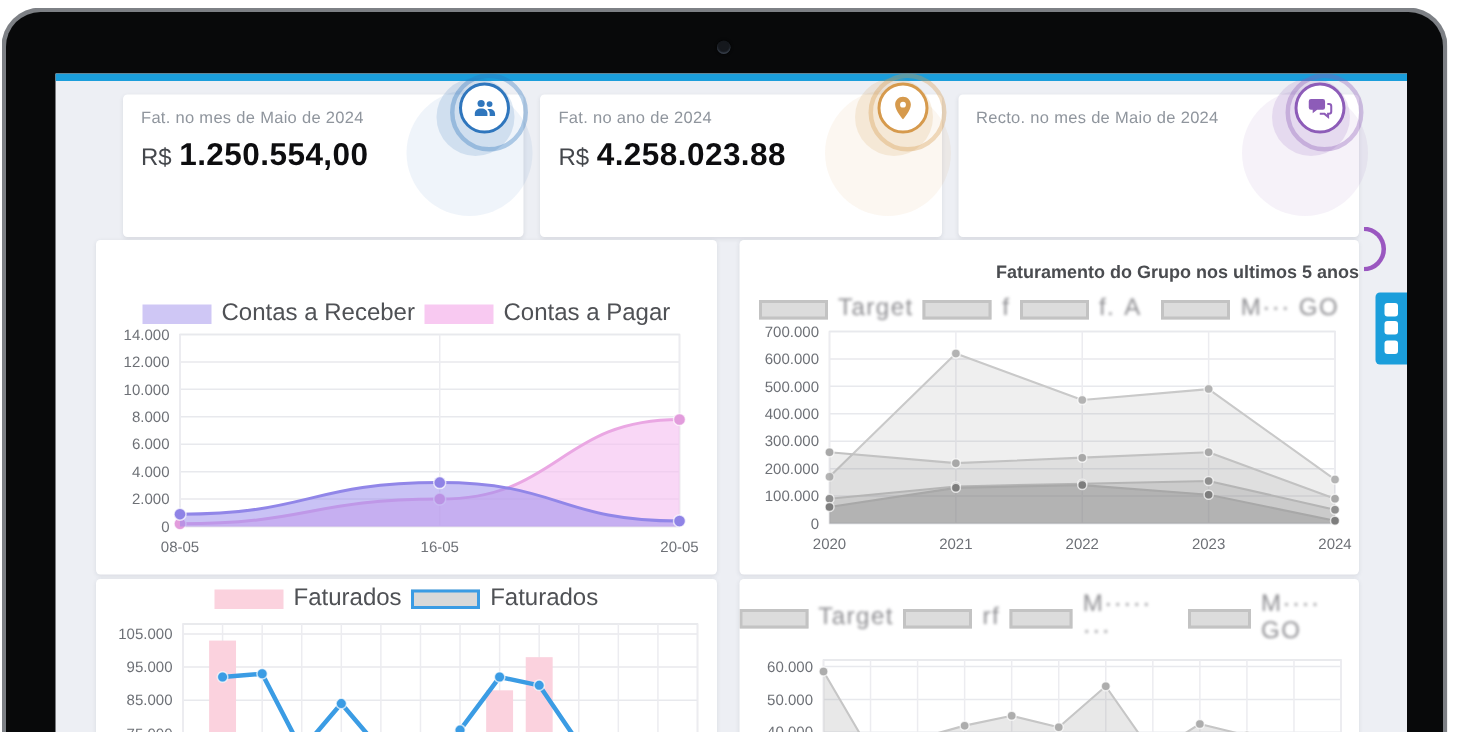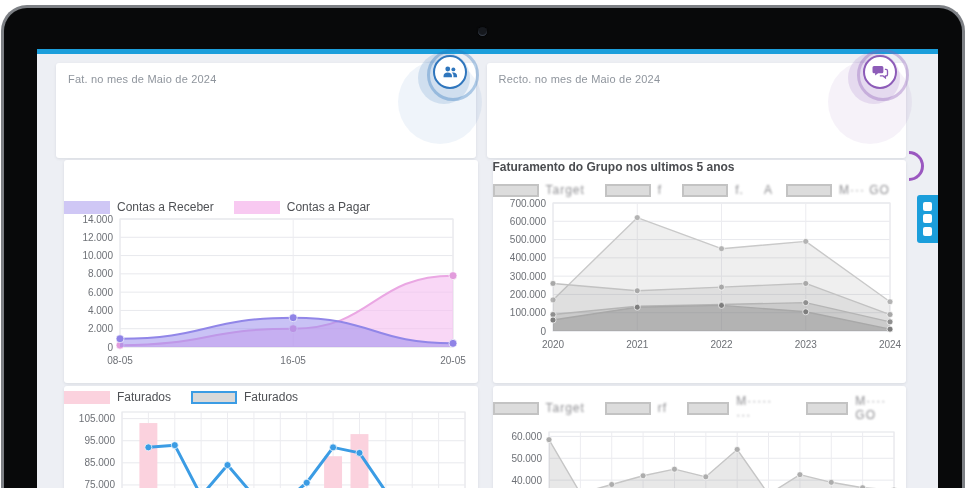--- a/index.html
+++ b/index.html
@@ -3,40 +3,40 @@
 <meta charset="utf-8">
 <style>
   html,body{margin:0;padding:0;width:972px;height:488px;overflow:hidden;background:#fff;
     font-family:"Liberation Sans", sans-serif;}
   .device{position:absolute;left:1px;top:5px;width:964px;height:483px;background:#08090a;
     border:3px solid #7d8085;border-bottom:none;border-radius:26px 26px 0 0;box-sizing:border-box;}
   .camera{position:absolute;top:19px;left:50%;margin-left:-5px;width:9px;height:9px;border-radius:50%;
     background:#15181d;box-shadow:inset 0 -1px 1px #39414d, 0 0 2px #000;}
   .screen{position:absolute;left:33px;top:41px;width:901px;height:442px;background:#edeff4;overflow:hidden;}
   .topbar{height:5px;background:#1b9edb;}
-  .kpi-row{position:absolute;left:19px;right:32px;top:14px;height:95px;display:flex;gap:11px;}
+  .kpi-row{position:absolute;left:45px;right:32px;top:14px;height:95px;display:flex;gap:11px;}
   .kpi-card{flex:1;background:#fff;border-radius:3px;box-shadow:0 1px 3px rgba(40,50,70,.10);
     position:relative;padding:10px 12px;box-sizing:border-box;overflow:visible;}
   .kpi-label{font-size:11px;color:#8f959d;letter-spacing:.2px;display:block;max-width:170px;}
   .kpi-value{margin-top:7px;white-space:nowrap;}
   .kpi-cur{font-size:16px;color:#44474c;margin-right:5px;}
   .kpi-num{font-size:21px;font-weight:bold;color:#0d0d0f;letter-spacing:.3px;}
   .kpi-icon-wrap{position:absolute;top:-9px;right:8px;width:36px;height:36px;}
   .ripple1,.ripple2,.ripple3{position:absolute;border-radius:50%;pointer-events:none;}
   .ripple1{width:52px;height:52px;left:-14px;top:-2px;}
   .ripple2{width:84px;height:84px;left:-34px;top:6px;}
   .ripple3{width:46px;height:46px;left:-5px;top:-5px;border-style:solid;border-width:3px;background:transparent!important;}
   .kpi-icon{position:absolute;left:1px;top:1px;width:34px;height:34px;border-radius:50%;background:#fff;
     border:2px solid;box-sizing:border-box;display:flex;align-items:center;justify-content:center;z-index:2;}
   .row2{position:absolute;left:27px;right:32px;top:111px;height:223px;display:flex;gap:15px;}
   .row3{position:absolute;left:27px;right:32px;top:337px;height:215px;display:flex;gap:15px;}
   .chart-card{flex:1;background:#fff;border-radius:3px;box-shadow:0 1px 3px rgba(40,50,70,.10);
     position:relative;box-sizing:border-box;overflow:hidden;}
-  .chart-title{margin:0;text-align:left;font-size:12px;font-weight:bold;color:#4a4c50;}
-  .legend{display:flex;justify-content:flex-start;align-items:center;gap:20px;font-size:12px;color:#4f5155;}
+  .chart-title{margin:0;text-align:right;font-size:12px;font-weight:bold;color:#4a4c50;padding-top:14px;}
+  .legend{display:flex;justify-content:center;align-items:center;gap:6px;font-size:16px;color:#4f5155;}
   .legend-item{display:flex;align-items:center;gap:7px;cursor:pointer;}
   .legend-swatch{width:46px;height:13px;display:inline-block;box-sizing:border-box;}
   .legend-label.blurred{filter:blur(0.9px);color:#8e8e92;letter-spacing:1px;}
   .lg-c1{margin-top:40px;}
   .lg-c2{margin-top:9px;}
   .lg-c3{margin-top:4px;}
   .lg-c4{margin-top:8px;}
   svg.chart{display:block;}
   svg.chart text{font-family:"Liberation Sans",sans-serif;font-size:10px;fill:#6d7076;}
   .purple-arc{position:absolute;right:14px;top:102px;width:15px;height:30px;border:3px solid #9a57c0;
@@ -52,35 +52,54 @@
 <div class="device">
   <span class="camera"></span>
 
   <div class="screen">
     <div class="topbar"></div>
 
     <section class="kpi-row">
 
       <article class="kpi-card">
         <span class="kpi-label">Fat. no mes de Maio de 2024</span>
+        <div class="kpi-value">
+          <span class="kpi-cur">R$</span><span class="kpi-num">1.250.554,00</span>
+        </div>
         <div class="kpi-icon-wrap">
           <span class="ripple2" style="background: rgba(47, 118, 189, 0.08);"></span>
             <span class="ripple1" style="background: rgba(47, 118, 189, 0.16);"></span>
             <span class="ripple3" style="border-color: rgba(47, 118, 189, 0.35);"></span>
           <span class="kpi-icon" style="border-color: rgb(47, 118, 189);">
             <svg width="18" height="18" viewBox="0 0 24 24" style="fill: rgb(47, 118, 189); color: rgb(47, 118, 189);">
                 <circle cx="9" cy="8" r="3.2"></circle>
                 <circle cx="16.5" cy="8.5" r="2.6"></circle>
                 <path d="M9 12.5c-3.4 0-5.6 1.8-5.6 4.4V19h11.2v-2.1c0-2.6-2.2-4.4-5.6-4.4z"></path>
                 <path d="M16.5 12.8c-.7 0-1.4.1-2 .3 1.3 1 2.1 2.4 2.1 3.8V19h4.8v-1.8c0-2.6-2-4.4-4.9-4.4z"></path>
               </svg>
           </span>
         </div>
       </article>
 
+      <article class="kpi-card">
+        <span class="kpi-label">Fat. no ano de 2024</span>
+        <div class="kpi-value">
+          <span class="kpi-cur">R$</span><span class="kpi-num">4.258.023.88</span>
+        </div>
+        <div class="kpi-icon-wrap">
+          <span class="ripple2" style="background: rgba(214, 154, 77, 0.08);"></span>
+            <span class="ripple1" style="background: rgba(214, 154, 77, 0.16);"></span>
+            <span class="ripple3" style="border-color: rgba(214, 154, 77, 0.35);"></span>
+          <span class="kpi-icon" style="border-color: rgb(214, 154, 77);">
+            <svg width="18" height="18" viewBox="0 0 24 24" style="fill: rgb(214, 154, 77); color: rgb(214, 154, 77);">
+                <path d="M12 2C8.1 2 5 5.1 5 9c0 5.2 7 13 7 13s7-7.8 7-13c0-3.9-3.1-7-7-7zm0 9.6A2.6 2.6 0 1 1 12 6.4a2.6 2.6 0 0 1 0 5.2z"></path>
+              </svg>
+          </span>
+        </div>
+      </article>
 
 
       <article class="kpi-card">
         <span class="kpi-label">Recto. no mes de Maio de 2024</span>
         <div class="kpi-icon-wrap">
           <span class="ripple2" style="background: rgba(141, 92, 184, 0.08);"></span>
             <span class="ripple1" style="background: rgba(141, 92, 184, 0.16);"></span>
             <span class="ripple3" style="border-color: rgba(141, 92, 184, 0.35);"></span>
           <span class="kpi-icon" style="border-color: rgb(141, 92, 184);">
             <svg width="18" height="18" viewBox="0 0 24 24" style="fill: rgb(141, 92, 184); color: rgb(141, 92, 184);">

